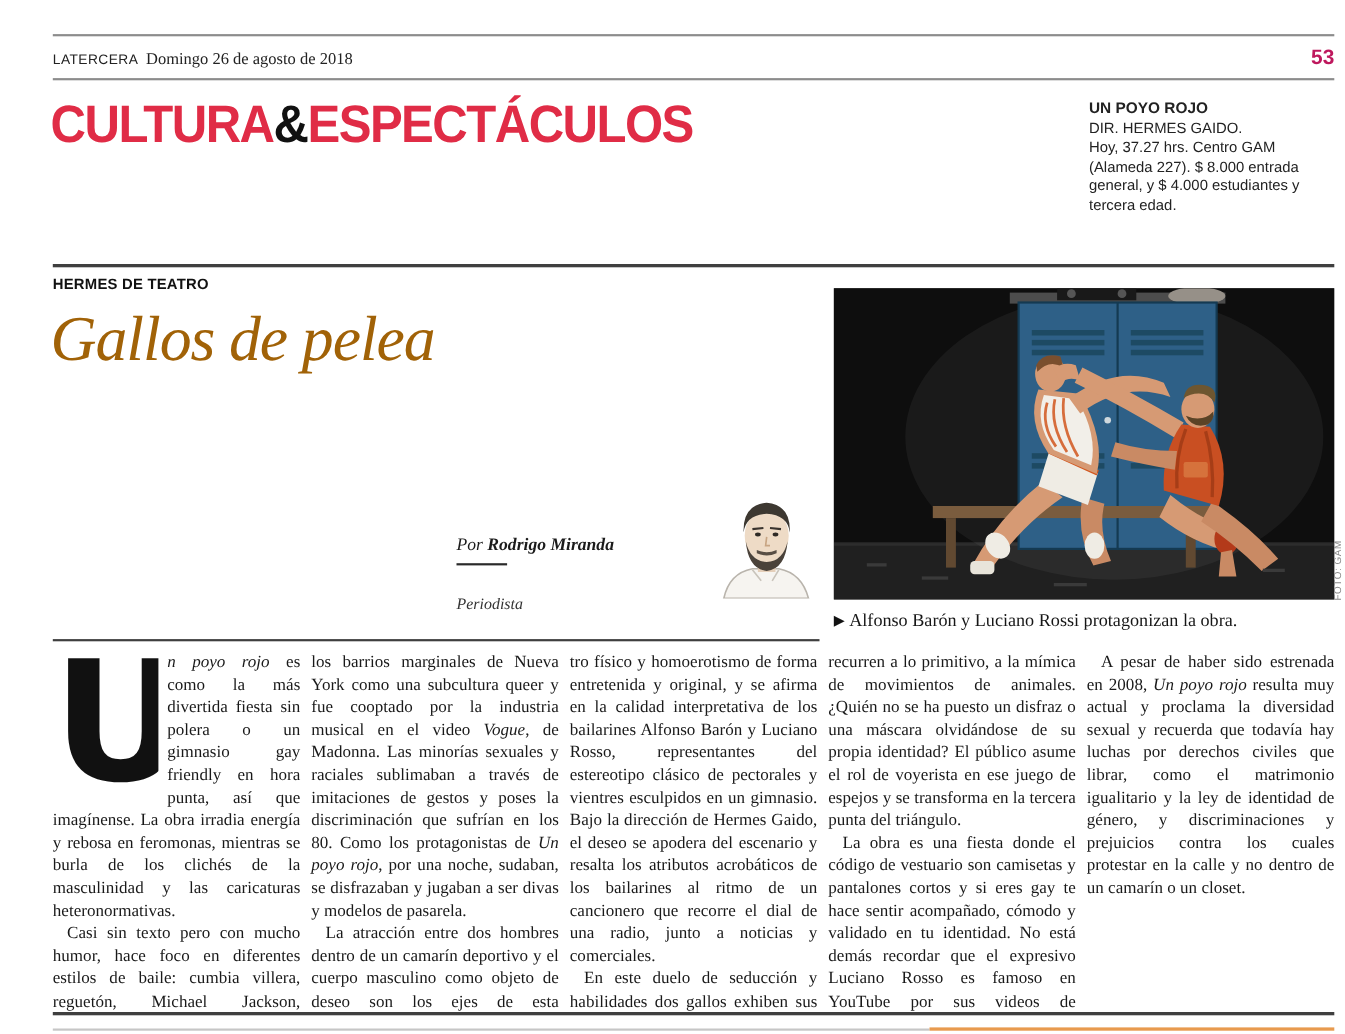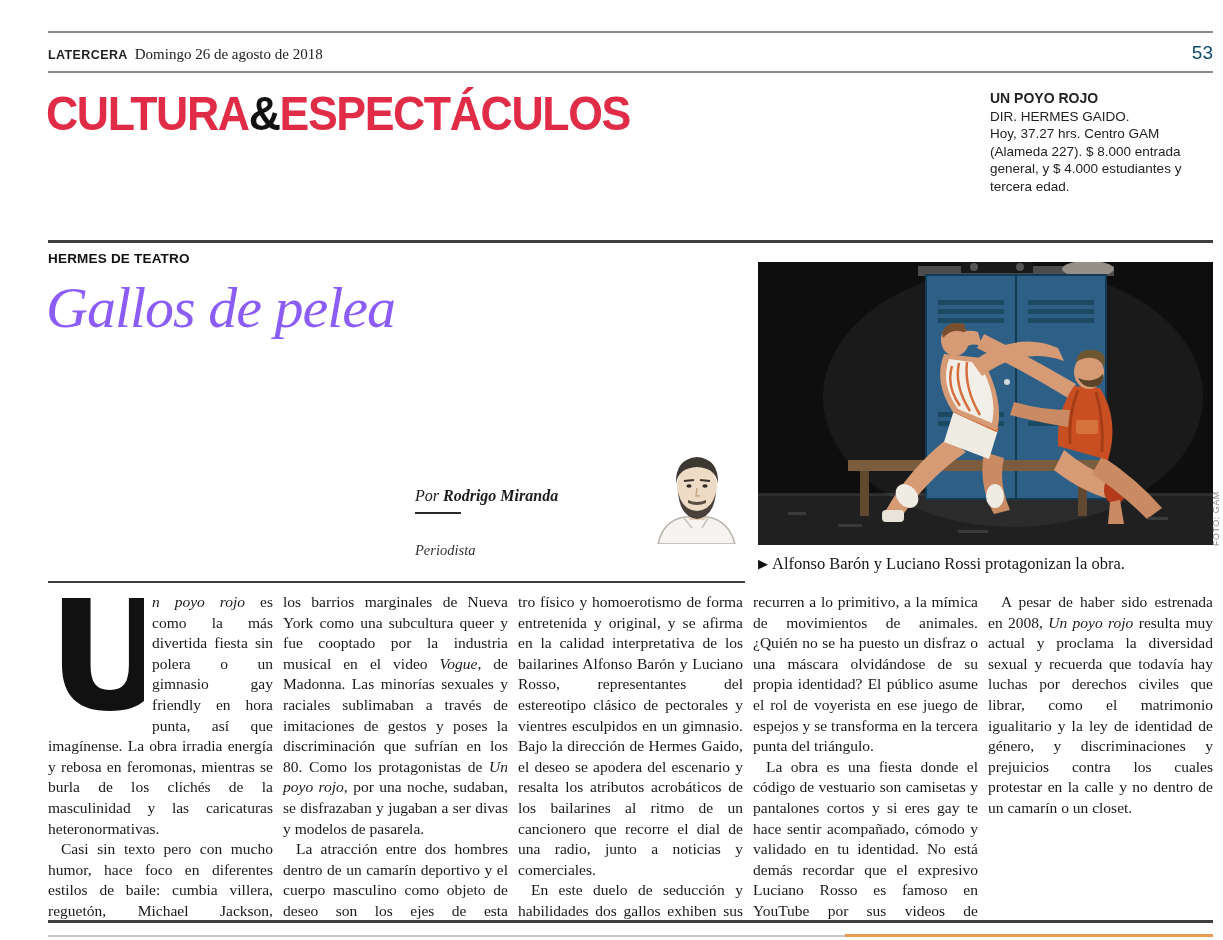--- a/index.html
+++ b/index.html
@@ -6,42 +6,42 @@
   html,body { background:#fff; }
   #page {
     position:relative; width:1223px; height:940px; background:#ffffff;
     font-family:"Liberation Serif", serif; color:#1a1a1a; overflow:hidden;
   }
 
   
   .rule { position:absolute; background:#8c8c8c; }
   .rule.dark { background:#3f3f3f; }
   .masthead-row { position:absolute; left:48px; top:42px; width:1165px; display:flex; align-items:baseline; }
-  .brand { font-family:"Liberation Sans", sans-serif; font-weight:bold; font-size:12.5px; letter-spacing:.4px; color:#222; }
+  .brand { font-family:"Liberation Sans", sans-serif; font-weight:normal; font-size:12.5px; letter-spacing:.4px; color:#222; }
   .issue-date { font-size:15px; color:#222; margin-left:7px; }
-  .page-number { margin-left:auto; font-family:"Liberation Sans", sans-serif; font-weight:normal; font-size:19px; color:#0c4a6e; }
+  .page-number { margin-left:auto; font-family:"Liberation Sans", sans-serif; font-weight:bold; font-size:19px; color:#be185d; }
 
   
   .section-title {
     position:absolute; left:46px; top:86px;
     font-family:"Liberation Sans", sans-serif; font-weight:bold; font-size:48px;
     letter-spacing:-1.5px; transform:scaleX(.93); transform-origin:left center; white-space:nowrap;
   }
   .section-title .amp { color:#111; }
 
   
   .event-box { position:absolute; left:990px; top:90px; width:226px;
     font-family:"Liberation Sans", sans-serif; font-size:13.5px; line-height:17.5px; color:#222; }
   .event-box .ttl { font-weight:bold; font-size:14px; }
 
   
   .kicker { position:absolute; left:48px; top:251px; font-family:"Liberation Sans", sans-serif;
     font-weight:bold; font-size:13.5px; letter-spacing:.2px; color:#111; }
   .headline { position:absolute; left:46px; top:274px; font-style:italic; font-size:58px;
-    letter-spacing:-1px; color:#8b5cf6; }
+    letter-spacing:-1px; color:#a16207; }
 
   
   .byline { position:absolute; left:415px; top:487px; width:235px; }
   .byline .line1 { font-style:italic; font-size:16px; color:#1b1b1b; }
   .byline .line1 b { font-weight:bold; }
   .byline .sep { width:46px; height:0; border-top:2px solid #2a2a2a; margin:7px 0 5px; }
   .byline .role { font-style:italic; font-size:14.5px; color:#333;margin-top:28px; }
   .portrait { position:absolute; left:650px; top:448px; width:92px; height:96px; }
 
   

